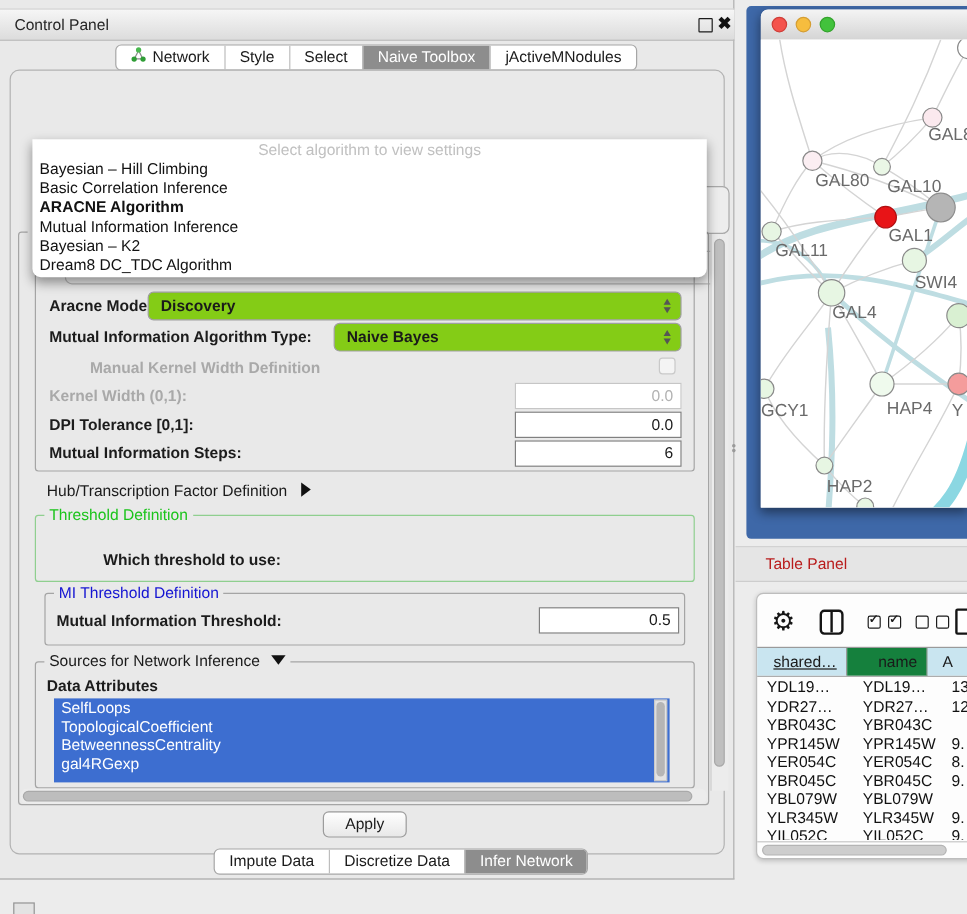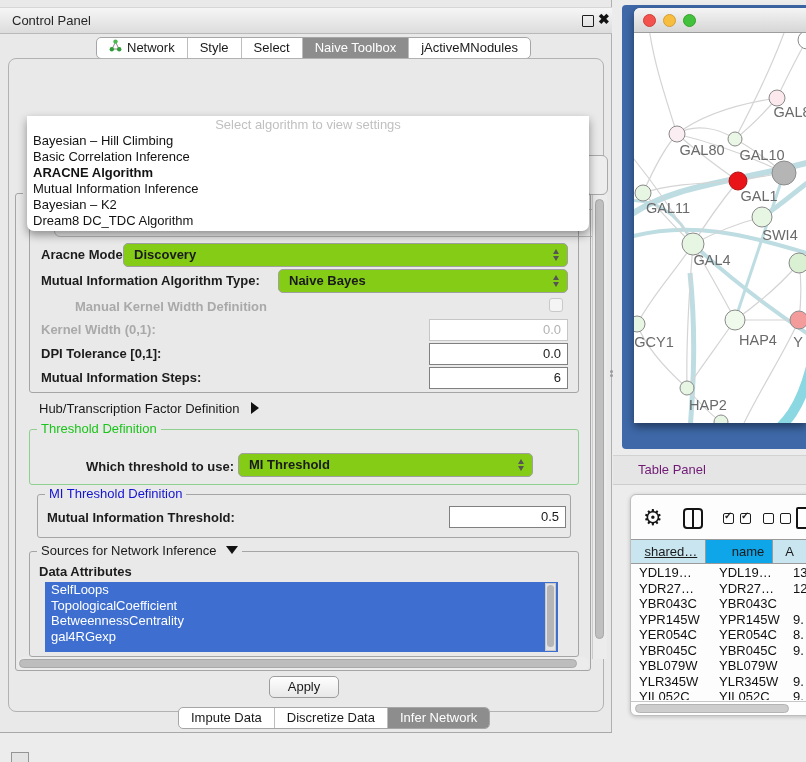--- a/index.html
+++ b/index.html
@@ -75,33 +75,33 @@
   .light.red{left:9px;background:#f4534d;border:1px solid #cf3e38;}
   .light.yellow{left:29px;background:#f6bd3e;border:1px solid #d59e33;}
   .light.green{left:49px;background:#42c23c;border:1px solid #33a32c;}
   .net-canvas{position:absolute;left:0;top:25px;width:172px;height:390px;overflow:hidden;background:#fff;}
   .e-thin{stroke:#d4d4d4;fill:none;stroke-width:1.2;}
   .e-teal{stroke:#bedde2;fill:none;}
   .e-cyan{stroke:#8bd7e2;fill:none;}
   .netlabel{font-size:14.5px;fill:#6a6a6a;}
   .table-panel-bar{position:absolute;left:613px;top:455px;width:193px;height:30px;background:#e5e5e5;
                    border-top:1px solid #d2d2d2;border-bottom:1px solid #cdcdcd;box-sizing:border-box;}
-  .table-panel-bar span{position:absolute;left:25px;line-height:28px;color:#701a75;}
+  .table-panel-bar span{position:absolute;left:25px;line-height:28px;color:#b91c1c;}
   .table-window{position:absolute;left:630px;top:494px;width:200px;height:222px;background:#fdfdfd;
                 border:1px solid #bdbdbd;border-radius:6px;box-shadow:0 1px 4px rgba(0,0,0,.2);box-sizing:border-box;}
   .t-toolbar{position:absolute;left:0;top:4px;width:100%;height:38px;}
   .gear-i{position:absolute;left:12px;top:6px;font-size:22px;color:#161616;}
   .split-i{position:absolute;left:52px;top:9px;width:20px;height:21px;border:2.4px solid #141414;border-radius:4px;box-sizing:border-box;}
   .split-i:before{content:"";position:absolute;left:6.5px;top:0;width:2.4px;height:17px;background:#141414;}
   .cbx{position:absolute;top:14px;width:11px;height:11px;border:1.6px solid #1c1c1c;border-radius:2px;box-sizing:border-box;}
   .cbx.ck:before{content:"✓";position:absolute;left:0px;top:-4px;font-size:10px;font-weight:bold;color:#1c1c1c;}
   .doc-i{position:absolute;left:165px;top:8px;width:16px;height:22px;border:2.4px solid #141414;border-radius:2px;box-sizing:border-box;background:#fff;}
   .t-header{position:absolute;left:0;top:44px;width:100%;height:25px;border-top:1px solid #9a9a9a;border-bottom:1px solid #9a9a9a;box-sizing:border-box;display:flex;}
   .th-cell{height:100%;line-height:23px;box-sizing:border-box;border-right:1px solid #9a9a9a;}
-  .th-blue{background:#c9e5f0;} .th-gray{background:#0ea5e9;}
+  .th-blue{background:#c9e5f0;} .th-gray{background:#15803d;}
   #tbl-rows{position:absolute;left:0;top:70px;width:100%;height:135px;overflow:hidden;}
   .t-row{position:relative;height:15.5px;line-height:15.5px;color:#111;}
   .t-row .c1{position:absolute;left:8px;} .t-row .c2{position:absolute;left:88px;} .t-row .c3{position:absolute;left:162px;}
   .t-hscroll{position:absolute;left:0;top:206px;width:100%;height:13px;border-top:1px solid #c6c6c6;}
   .t-hscroll .thumb{position:absolute;left:4px;top:2px;width:154px;height:9px;background:#cdcdcd;border:1px solid #b4b4b4;border-radius:5px;box-sizing:border-box;}
 </style>
 </head>
 <body>
 
 <div id="root">
@@ -187,24 +187,20 @@
       <div class="numfield" style="left:420px;top:308px;width:139px;">6</div>
 
       <span style="position:absolute;left:30px;top:342px;">
         <span>Hub/Transcription Factor Definition</span>
         <span class="tri-right" style="margin-left:8px;"></span>
       </span>
 
       <div class="grp" style="left:20px;top:370px;width:550px;height:56px;border-color:#8fcf8f;"></div>
       <span class="grp-title green" style="left:28px;top:363px;">Threshold Definition</span>
       <span class="flabel" style="left:77px;top:400px;">Which threshold to use:</span>
-      <div class="combo" style="left:229px;top:394px;width:295px;">
-        <span class="combo-text">MI Threshold</span>
-        <span class="stepper"></span>
-      </div>
 
       <div class="grp" style="left:28px;top:435px;width:534px;height:44px;"></div>
       <span class="grp-title blue" style="left:36px;top:428px;">MI Threshold Definition</span>
       <span class="flabel" style="left:38px;top:451px;">Mutual Information Threshold:</span>
       <div class="numfield" style="left:440px;top:447px;width:117px;">0.5</div>
 
       <div class="grp" style="left:20px;top:492px;width:550px;height:106px;"></div>
       <span class="grp-title" style="left:28px;top:485px;">
         <span>Sources for Network Inference</span>
         <span class="tri-down" style="margin-left:6px;"></span>

